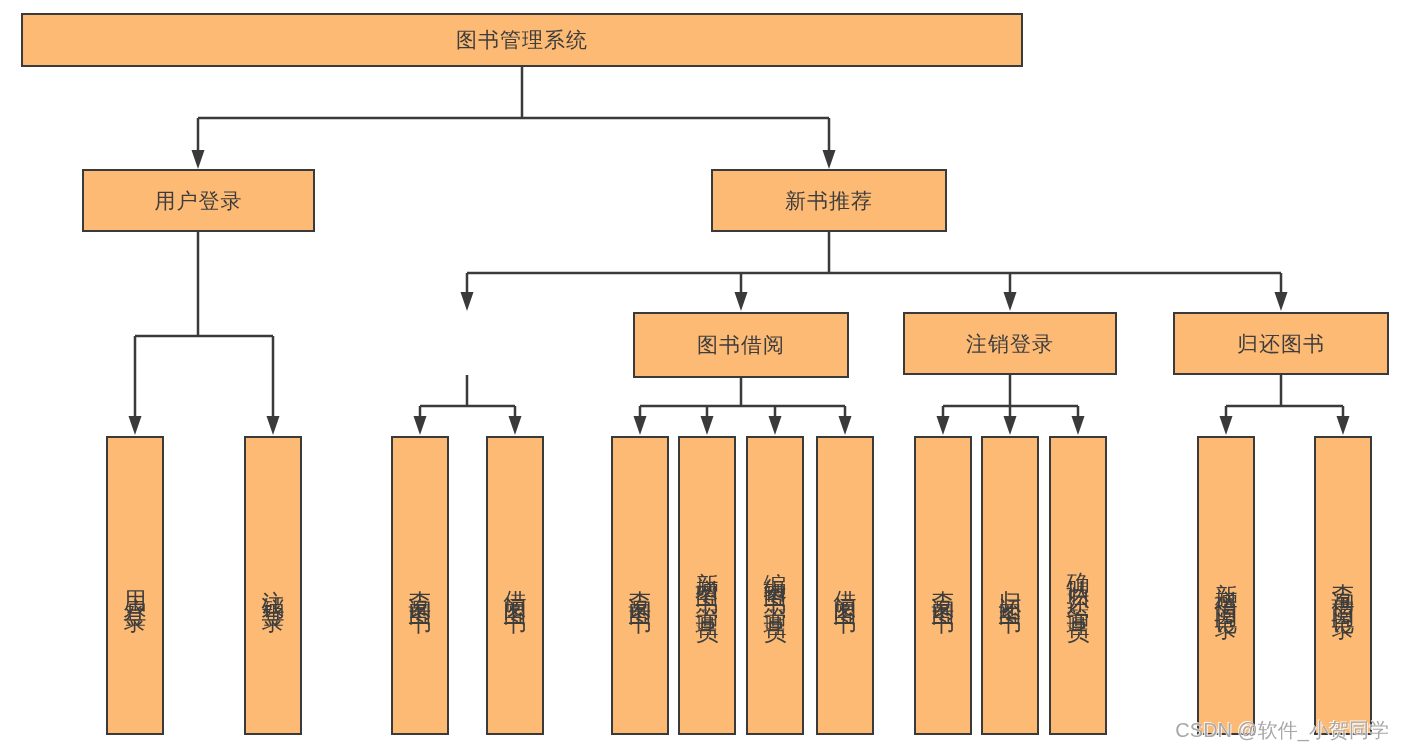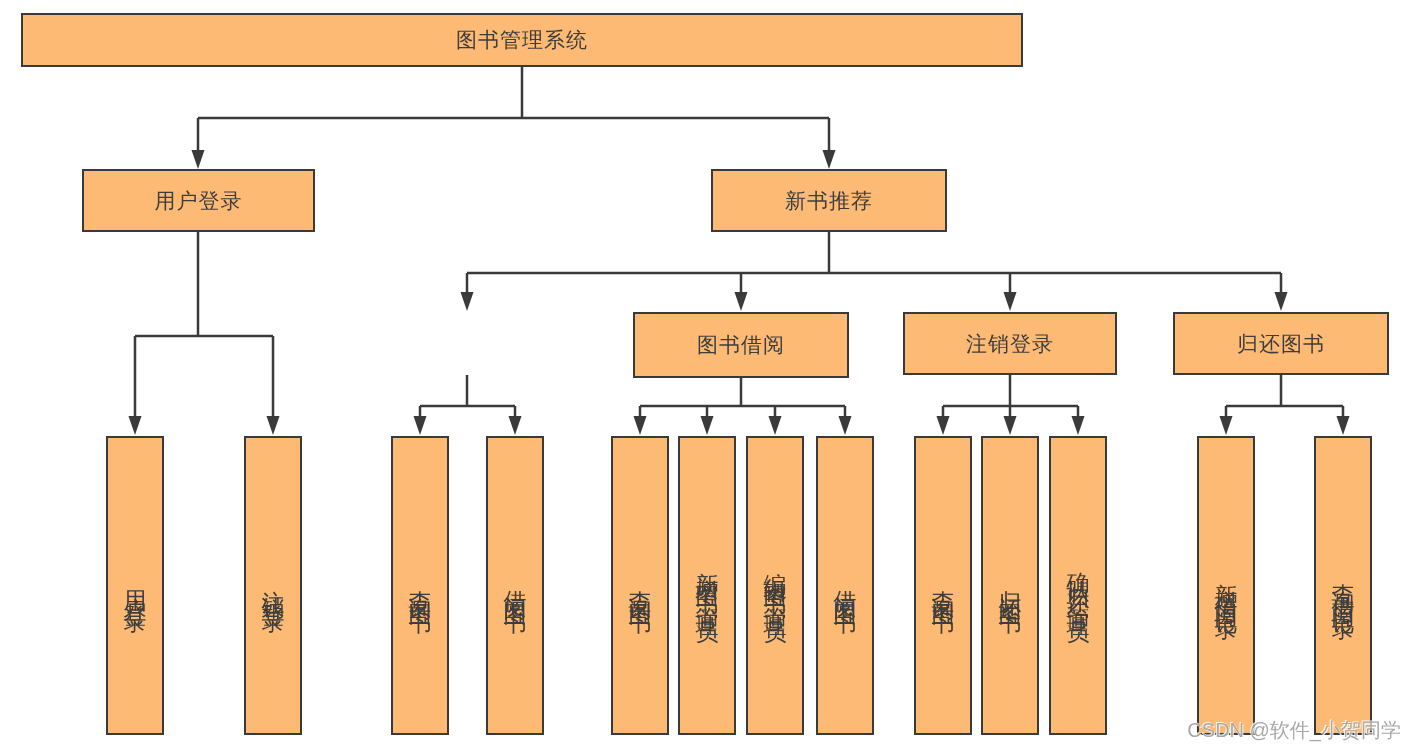--- a/index.html
+++ b/index.html
@@ -51,21 +51,21 @@
   .vlabel {
     writing-mode: vertical-rl;
     text-orientation: mixed;
     font-size: 23px;
     letter-spacing: 7px;
     line-height: 1;
     white-space: nowrap;
   }
   .watermark {
     position: absolute;
-    right: 4px;
+    right: 16px;
     bottom: 3px;
     font-size: 20px;
     color: var(--watermark);
     z-index: 5;
     white-space: nowrap;
     text-shadow: 1px 1px 0 rgba(255,255,255,0.85), -1px -1px 0 rgba(255,255,255,0.85);
   }
 </style>
 </head>
 <body>

